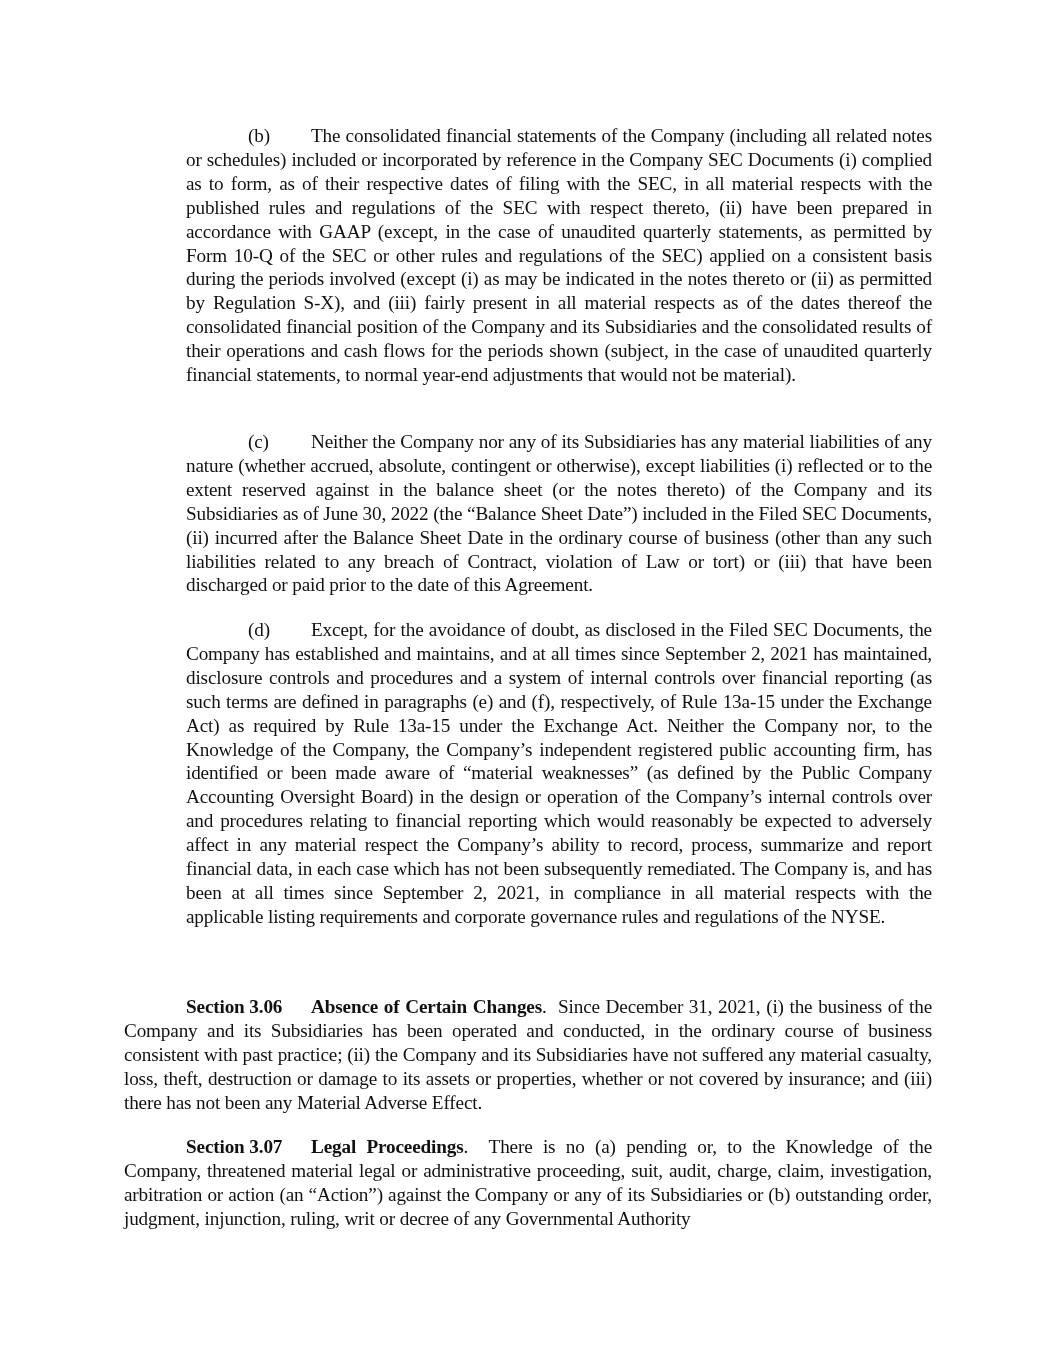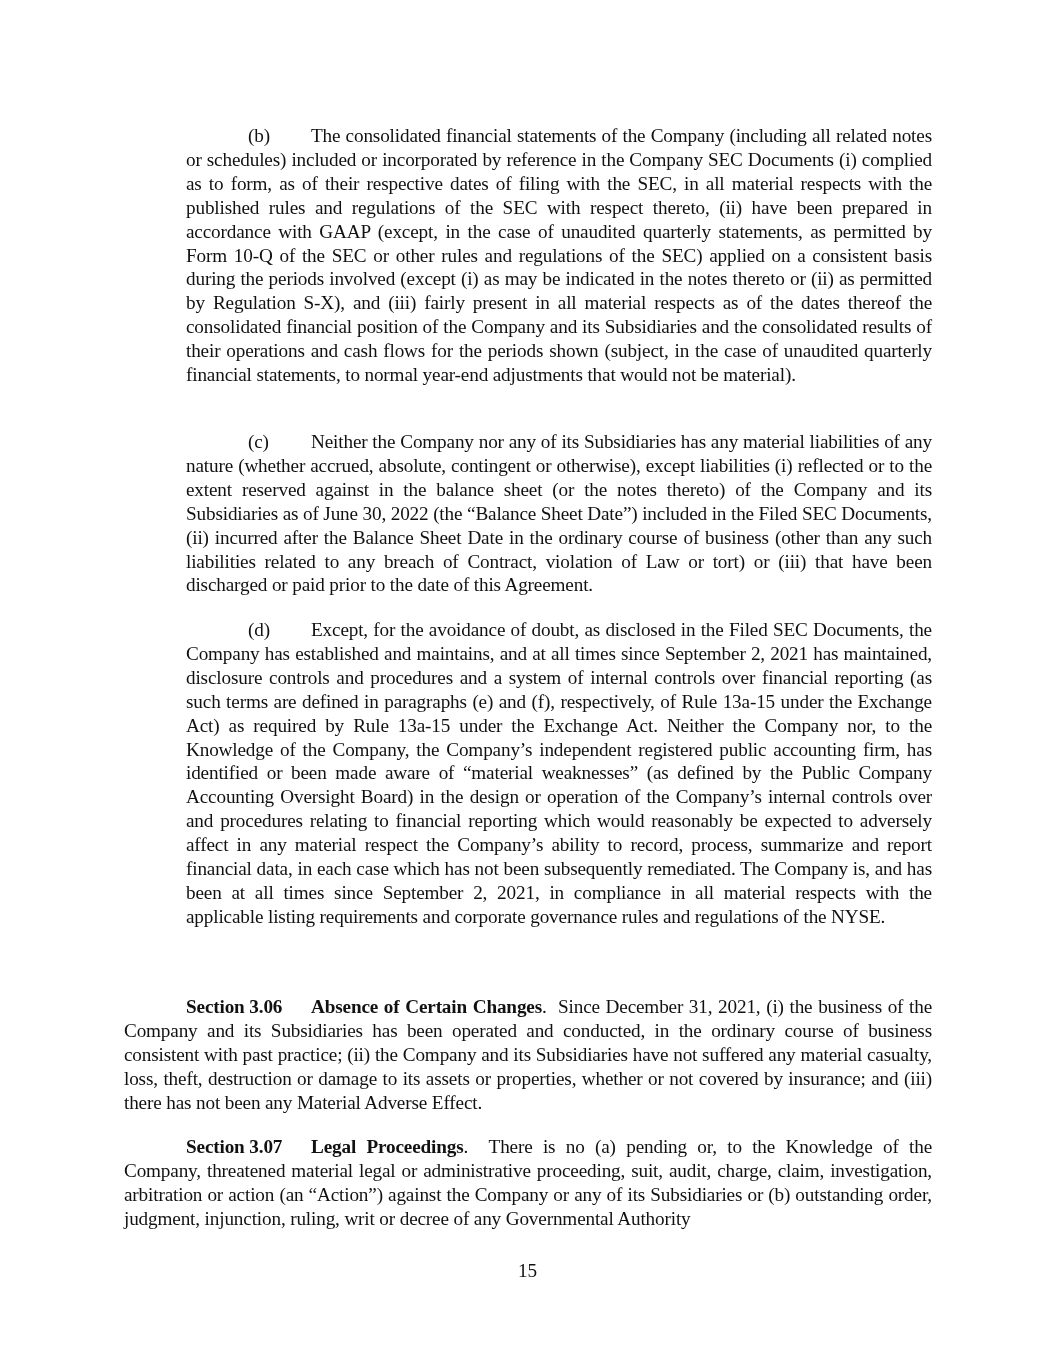--- a/index.html
+++ b/index.html
@@ -39,15 +39,14 @@
   <p class="para sub" style="top:124px;"><span class="first-indent-sub"></span><span class="indent-label">(b)</span><span>The consolidated financial statements of the Company (including all related notes or schedules) included or incorporated by reference in the Company SEC Documents (i) complied as to form, as of their respective dates of filing with the SEC, in all material respects with the published rules and regulations of the SEC with respect thereto, (ii) have been prepared in accordance with GAAP (except, in the case of unaudited quarterly statements, as permitted by Form 10-Q of the SEC or other rules and regulations of the SEC) applied on a consistent basis during the periods involved (except (i) as may be indicated in the notes thereto or (ii) as permitted by Regulation S-X), and (iii) fairly present in all material respects as of the dates thereof the consolidated financial position of the Company and its Subsidiaries and the consolidated results of their operations and cash flows for the periods shown (subject, in the case of unaudited quarterly financial statements, to normal year-end adjustments that would not be material).</span></p>
 
   <p class="para sub" style="top:430px;"><span class="first-indent-sub"></span><span class="indent-label">(c)</span><span>Neither the Company nor any of its Subsidiaries has any material liabilities of any nature (whether accrued, absolute, contingent or otherwise), except liabilities (i) reflected or to the extent reserved against in the balance sheet (or the notes thereto) of the Company and its Subsidiaries as of June 30, 2022 (the “</span><span class="u">Balance Sheet Date</span><span>”) included in the Filed SEC Documents, (ii) incurred after the Balance Sheet Date in the ordinary course of business (other than any such liabilities related to any breach of Contract, violation of Law or tort) or (iii) that have been discharged or paid prior to the date of this Agreement.</span></p>
 
   <p class="para sub" style="top:618px;"><span class="first-indent-sub"></span><span class="indent-label">(d)</span><span>Except, for the avoidance of doubt, as disclosed in the Filed SEC Documents, the Company has established and maintains, and at all times since September 2, 2021 has maintained, disclosure controls and procedures and a system of internal controls over financial reporting (as such terms are defined in paragraphs (e) and (f), respectively, of Rule 13a-15 under the Exchange Act) as required by Rule 13a-15 under the Exchange Act. Neither the Company nor, to the Knowledge of the Company, the Company’s independent registered public accounting firm, has identified or been made aware of “material weaknesses” (as defined by the Public Company Accounting Oversight Board) in the design or operation of the Company’s internal controls over and procedures relating to financial reporting which would reasonably be expected to adversely affect in any material respect the Company’s ability to record, process, summarize and report financial data, in each case which has not been subsequently remediated. The Company is, and has been at all times since September 2, 2021, in compliance in all material respects with the applicable listing requirements and corporate governance rules and regulations of the NYSE.</span></p>
 
   <p class="para full" style="top:995px;"><span class="first-indent-full"></span><span class="sec-num">Section 3.06</span><span class="b u">Absence of Certain Changes</span><span>.</span>&nbsp; <span>Since December 31, 2021, (i) the business of the Company and its Subsidiaries has been operated and conducted, in the ordinary course of business consistent with past practice; (ii) the Company and its Subsidiaries have not suffered any material casualty, loss, theft, destruction or damage to its assets or properties, whether or not covered by insurance; and (iii) there has not been any Material Adverse Effect.</span></p>
 
   <p class="para full" style="top:1135px;"><span class="first-indent-full"></span><span class="sec-num">Section 3.07</span><span class="b u">Legal Proceedings</span><span>.</span>&nbsp; <span>There is no (a) pending or, to the Knowledge of the Company, threatened material legal or administrative proceeding, suit, audit, charge, claim, investigation, arbitration or action (an “</span><span class="u">Action</span><span>”) against the Company or any of its Subsidiaries or (b) outstanding order, judgment, injunction, ruling, writ or decree of any Governmental Authority</span></p>
 
-  <div class="page-num">15</div>
 
 </div>
 
 </body></html>

